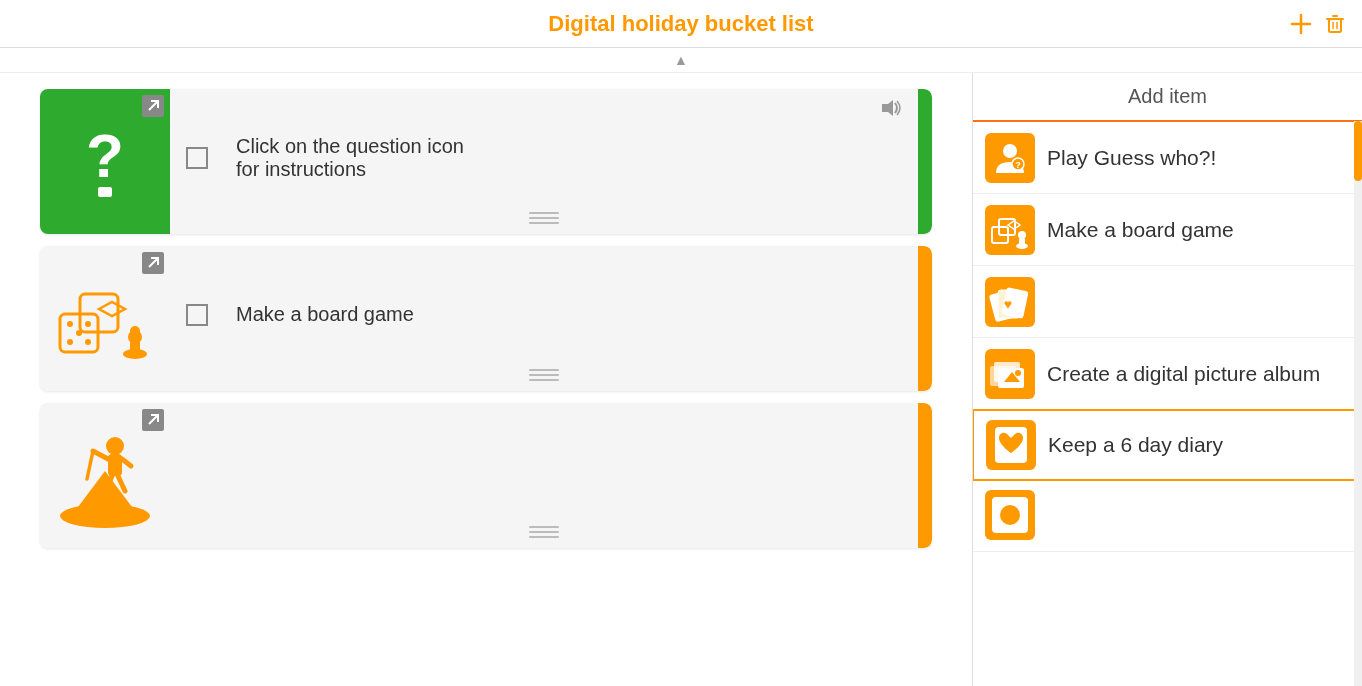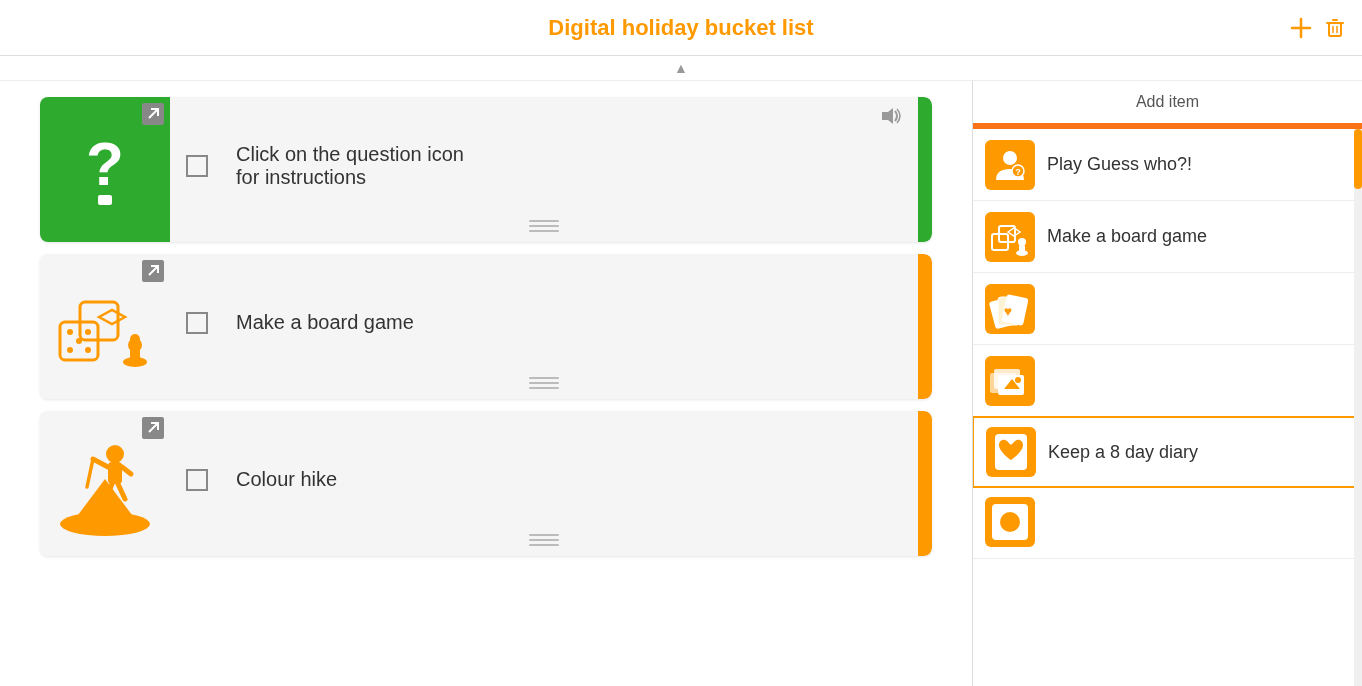--- a/index.html
+++ b/index.html
@@ -13,21 +13,21 @@
     }
 
     
     .header {
       display: flex;
       align-items: center;
       justify-content: center;
       padding: 12px 16px;
       border-bottom: 1px solid #ddd;
       position: relative;
-      height: 56px;
+      height: 48px;
     }
     .header-title {
       color: #f90;
       font-size: 22px;
       font-weight: bold;
     }
     .header-actions {
       position: absolute;
       right: 16px;
       top: 50%;
@@ -181,23 +181,23 @@
     
     .sidebar {
       width: 390px;
       border-left: 1px solid #ddd;
       display: flex;
       flex-direction: column;
       position: relative;
     }
     .sidebar-header {
       padding: 12px 16px;
-      font-size: 16px;
+      font-size: 20px;
       color: #555;
-      border-bottom: 6px solid #f97316;
+      border-bottom: 2px solid #f97316;
       text-align: center;
     }
     .sidebar-list {
       flex: 1;
       overflow-y: auto;
     }
     .sidebar-item {
       display: flex;
       align-items: center;
       padding: 8px 12px;
@@ -215,21 +215,21 @@
       height: 50px;
       background: #f90;
       border-radius: 6px;
       display: flex;
       align-items: center;
       justify-content: center;
       flex-shrink: 0;
       overflow: hidden;
     }
     .sidebar-item-label {
-      font-size: 18px;
+      font-size: 21px;
       color: #333;
       flex: 1;
     }
     .sidebar-scrollbar {
       position: absolute;
       right: 0;
       top: 48px;
       bottom: 0;
       width: 8px;
       background: #f0f0f0;
@@ -375,24 +375,20 @@
           <line x1="38" y1="30" x2="32" y2="58" stroke="#f90" stroke-width="3.5" stroke-linecap="round"></line>
 
           <line x1="67" y1="38" x2="76" y2="45" stroke="#f90" stroke-width="5" stroke-linecap="round"></line>
 
           <line x1="57" y1="55" x2="50" y2="72" stroke="#f90" stroke-width="5" stroke-linecap="round"></line>
 
           <line x1="63" y1="55" x2="70" y2="70" stroke="#f90" stroke-width="5" stroke-linecap="round"></line>
         </svg>
       </div>
       <div class="card-content">
-        <div class="card-top-row">
-          <div class="card-checkbox"></div>
-          <span class="card-label">Colour hike</span>
-        </div>
         <div class="card-drag-handle">
           <div class="drag-line"></div>
           <div class="drag-line"></div>
           <div class="drag-line"></div>
         </div>
       </div>
       <div class="card-accent"></div>
     </div>
 
   </div>
@@ -445,32 +441,33 @@
           <svg width="44" height="44" viewBox="0 0 44 44">
 
             <rect x="2" y="14" width="26" height="20" rx="2" fill="white" opacity="0.6"></rect>
             <rect x="6" y="10" width="26" height="20" rx="2" fill="white" opacity="0.8"></rect>
             <rect x="10" y="16" width="26" height="20" rx="2" fill="white"></rect>
 
             <polygon points="16,30 24,20 32,30" fill="#f90"></polygon>
             <circle cx="30" cy="21" r="3" fill="#f90"></circle>
           </svg>
         </div>
+        <span class="sidebar-item-label">Create a digital picture album</span>
       </div>
 
       <div class="sidebar-item active">
         <div class="sidebar-item-icon">
           <svg width="44" height="44" viewBox="0 0 44 44">
 
             <rect x="6" y="4" width="32" height="36" rx="4" fill="white"></rect>
 
             <path d="M22,30 C22,30 10,22 10,15 C10,11 14,8 18,11 C19,12 22,15 22,15 C22,15 25,12 26,11 C30,8 34,11 34,15 C34,22 22,30 22,30 Z" fill="#f90"></path>
           </svg>
         </div>
-        <span class="sidebar-item-label">Keep a 8 day diary</span>
+        <span class="sidebar-item-label">Keep a 6 day diary</span>
       </div>
 
       <div class="sidebar-item" style="height:50px; overflow:hidden;">
         <div class="sidebar-item-icon" style="height:50px; width:50px; align-self:flex-start; margin-top:2px;">
           <svg width="44" height="44" viewBox="0 0 44 44">
             <rect x="4" y="4" width="36" height="36" rx="4" fill="white"></rect>
             <circle cx="22" cy="22" r="10" fill="#f90"></circle>
           </svg>
         </div>
       </div>

